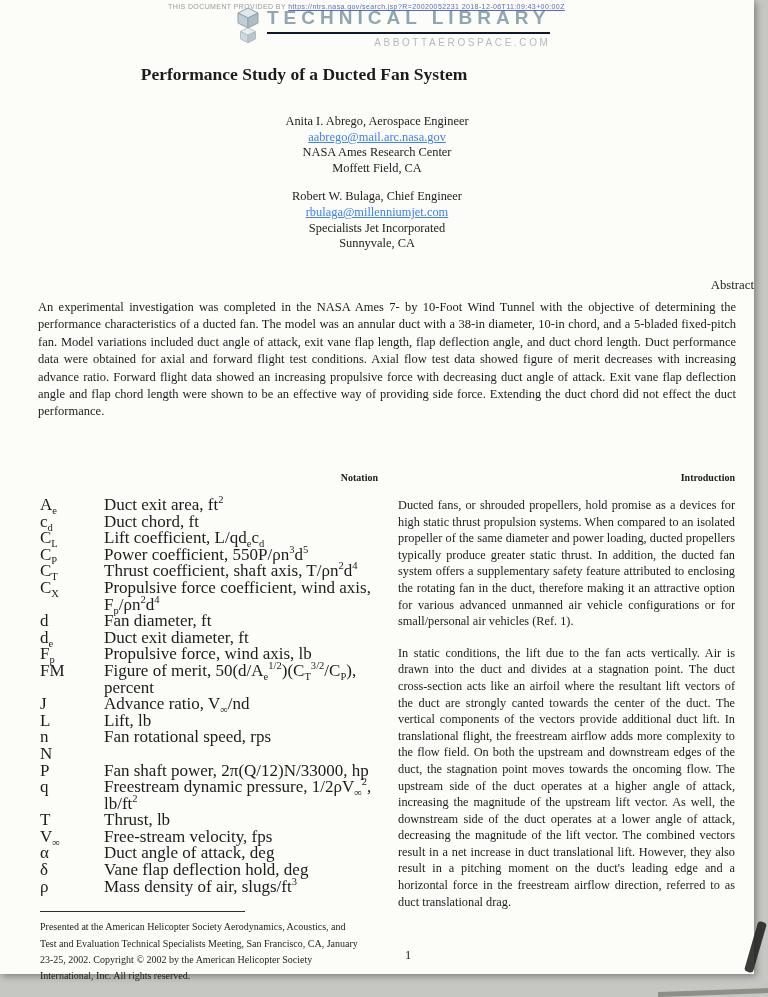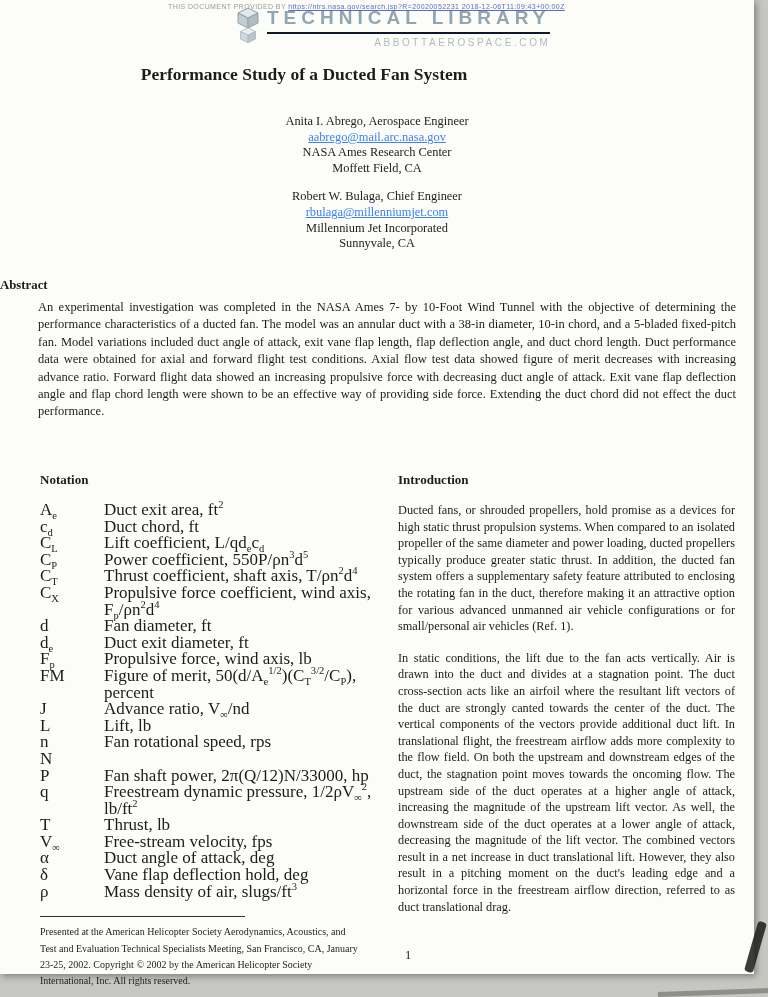--- a/index.html
+++ b/index.html
@@ -50,33 +50,33 @@
   .authors {
     position:absolute; top:114px; left:0; width:754px;
     text-align:center; font-size:12.4px; line-height:15.6px;
   }
   .author-group { margin-bottom:13px; }
   .authors a.email { color:#3b82f6; text-decoration:underline; display:block; cursor:pointer; }
 
   
   .abstract-head {
     position:absolute; top:278px; left:0; width:754px;
-    text-align:left; font-size:12.8px; font-weight:bold;
+    text-align:right; font-size:12.8px; font-weight:normal;padding-left:44px;
   }
   .abstract-text {
     position:absolute; top:299px; left:38px; width:698px;
     font-size:12.5px; line-height:17.4px; text-align:justify;
   }
 
   
   .col { position:absolute; top:468px; font-size:12.3px; }
   .col-left  { left:40px;  width:338px; }
   .col-right { left:398px; width:337px; }
   .col h2 {
-    text-align:left; font-size:13px; font-weight:bold;
+    text-align:right; font-size:10px; font-weight:bold;
     margin:4px 0 14px 0;
   }
 
   .nrow { display:flex; line-height:16.6px; font-size:17px; }
   .nsym { width:64px; flex:0 0 64px; }
   .ndef { flex:1; }
   sub, sup { font-size:.62em; line-height:0; }
 
   .foot-rule {
     width:205px; border-top:1.3px solid #2e2e2e;
@@ -148,21 +148,21 @@
     <div class="authors">
       <div class="author-group">
         <div>Anita I. Abrego, Aerospace Engineer</div>
         <a class="email">aabrego@mail.arc.nasa.gov</a>
         <div>NASA Ames Research Center</div>
         <div>Moffett Field, CA</div>
       </div>
       <div class="author-group">
         <div>Robert W. Bulaga, Chief Engineer</div>
         <a class="email">rbulaga@millenniumjet.com</a>
-        <div>Millennium Jet Incorporated</div>
+        <div>Specialists Jet Incorporated</div>
         <div>Sunnyvale, CA</div>
       </div>
     </div>
 
     <div class="abstract-head">Abstract</div>
     <div class="abstract-text">An experimental investigation was completed in the NASA Ames 7- by 10-Foot Wind Tunnel with the objective of determining the performance characteristics of a ducted fan.  The model was an annular duct with a 38-in diameter, 10-in chord, and a 5-bladed fixed-pitch fan.  Model variations included duct angle of attack, exit vane flap length, flap deflection angle, and duct chord length.  Duct performance data were obtained for axial and forward flight test conditions.  Axial flow test data showed figure of merit decreases with increasing advance ratio.  Forward flight data showed an increasing propulsive force with decreasing duct angle of attack.  Exit vane flap deflection angle and flap chord length were shown to be an effective way of providing side force.  Extending the duct chord did not effect the duct performance.</div>
 
     <div class="col col-left">
       <h2>Notation</h2>
 

